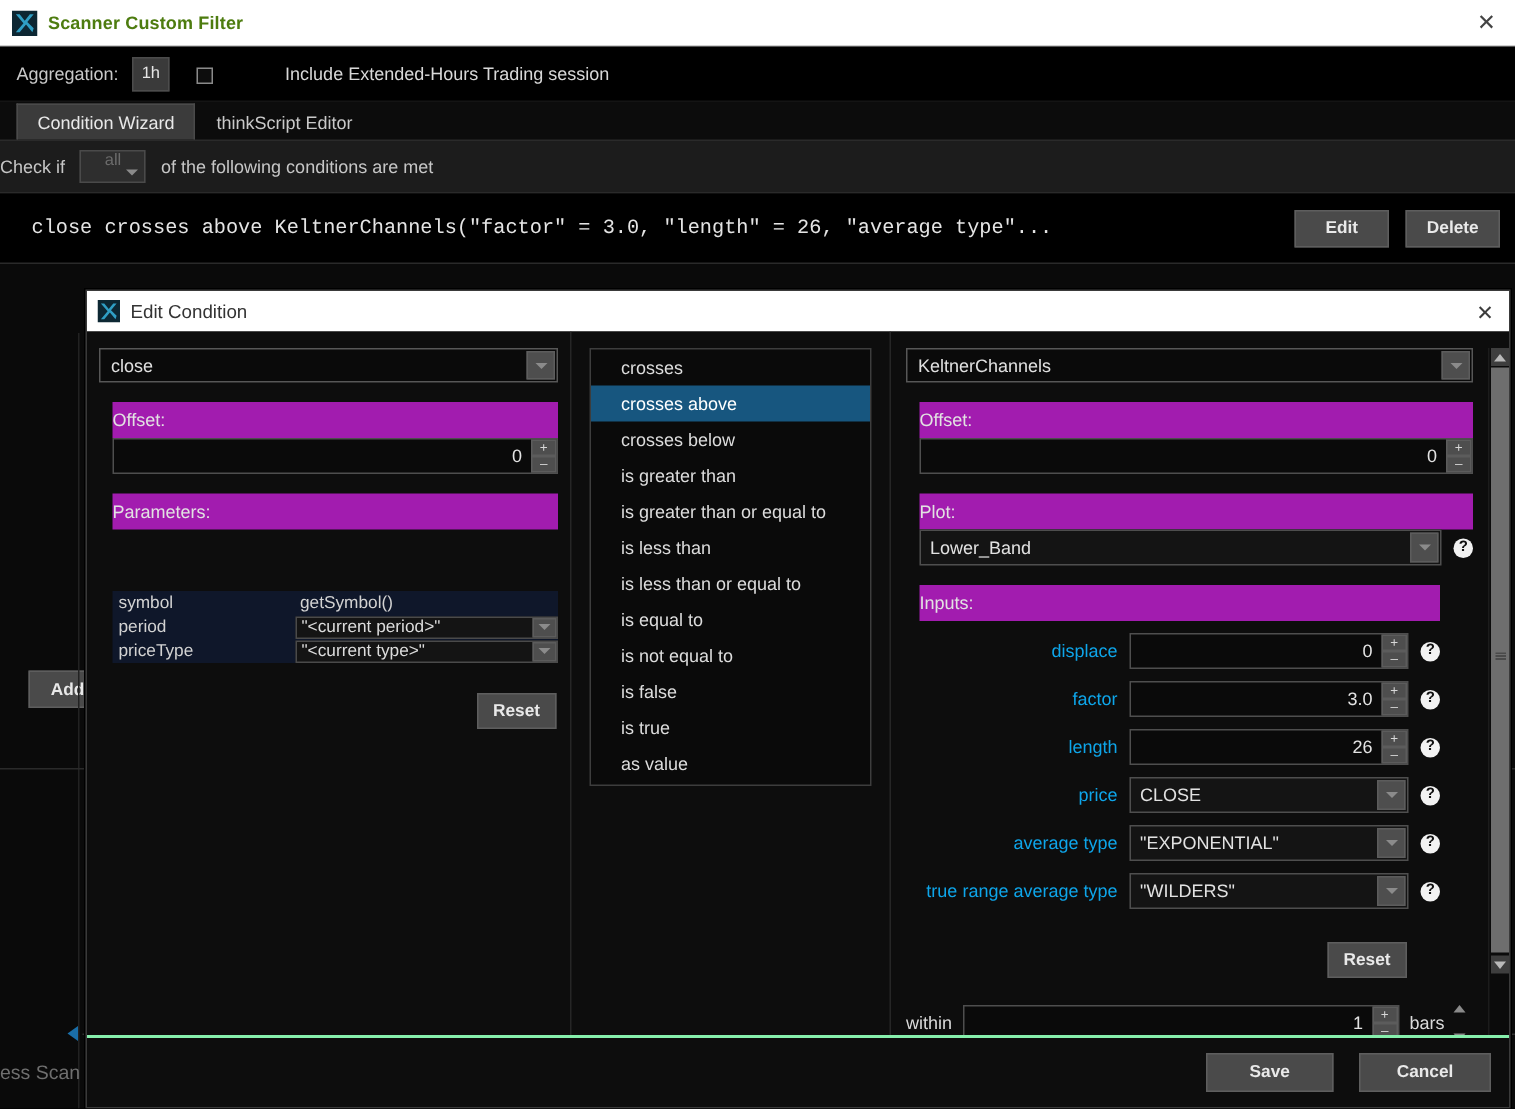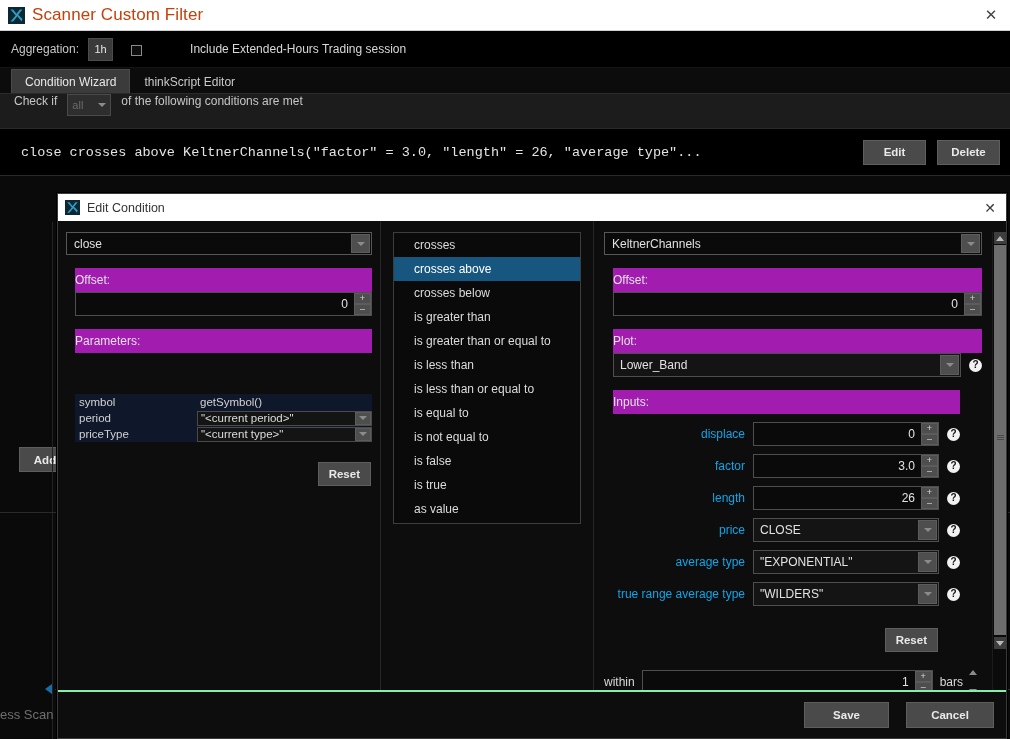--- a/index.html
+++ b/index.html
@@ -13,21 +13,21 @@
 
   
   #app-window { position: absolute; inset: 0; background: #0a0a0a; }
 
   #titlebar {
     height: 31px; background: #ffffff; color: #2b2b2b;
     display: flex; align-items: center; padding: 0 8px;
     border-bottom: 1px solid #d0d0d0;
   }
   .app-logo { width: 17px; height: 17px; flex: 0 0 17px; margin-right: 7px; }
-  #titlebar-title { font-size: 17px; color: #c2410c; letter-spacing: .1px; }
+  #titlebar-title { font-size: 12px; color: #4d7c0f; letter-spacing: .1px; font-weight: bold; }
   #titlebar-spacer { flex: 1 1 auto; }
   .win-close {
     width: 22px; height: 22px; display: flex; align-items: center;
     justify-content: center; color: #444; font-size: 15px; cursor: pointer;
     font-family: "Liberation Sans", sans-serif;
   }
 
   
   #aggregation-bar {
     height: 37px; background: #000; display: flex; align-items: center;
@@ -53,28 +53,28 @@
   }
   .tab {
     height: 24px; padding: 0 13px; display: flex; align-items: center;
     font-size: 12px; color: #c9c9c9; background: transparent;
     border: 1px solid transparent; border-bottom: none; cursor: pointer;
   }
   .tab.active { background: #3b3b3b; color: #e8e8e8; border-color: #4a4a4a; }
 
   
   #checkif-row {
-    height: 35px; background: #1c1c1c; display: flex; 
-    padding-left: 14px; border-bottom: 1px solid #2a2a2a;
+    height: 35px; background: #1c1c1c; display: flex; align-items: center;
+    border-bottom: 1px solid #2a2a2a;
   }
   .checkif-text { font-size: 12px; color: #c6c6c6; }
   #checkif-select {
     width: 44px; height: 22px; background: #2e2e2e; border: 1px solid #4a4a4a;
     margin: 0 10px; display: flex; align-items: center; padding: 0 4px;
-    color: #6b6b6b; font-size: 11px; cursor: pointer; position: relative;
+    color: #6b6b6b; font-size: 11px; cursor: pointer; position: relative; flex-direction: column;
   }
   #checkif-select .caret { margin-left: auto; }
   .caret {
     width: 0; height: 0; border-left: 4px solid transparent;
     border-right: 4px solid transparent; border-top: 4px solid #8b8b8b;
   }
 
   
   #condition-row {
     height: 47px; background: #000; display: flex; align-items: center;

